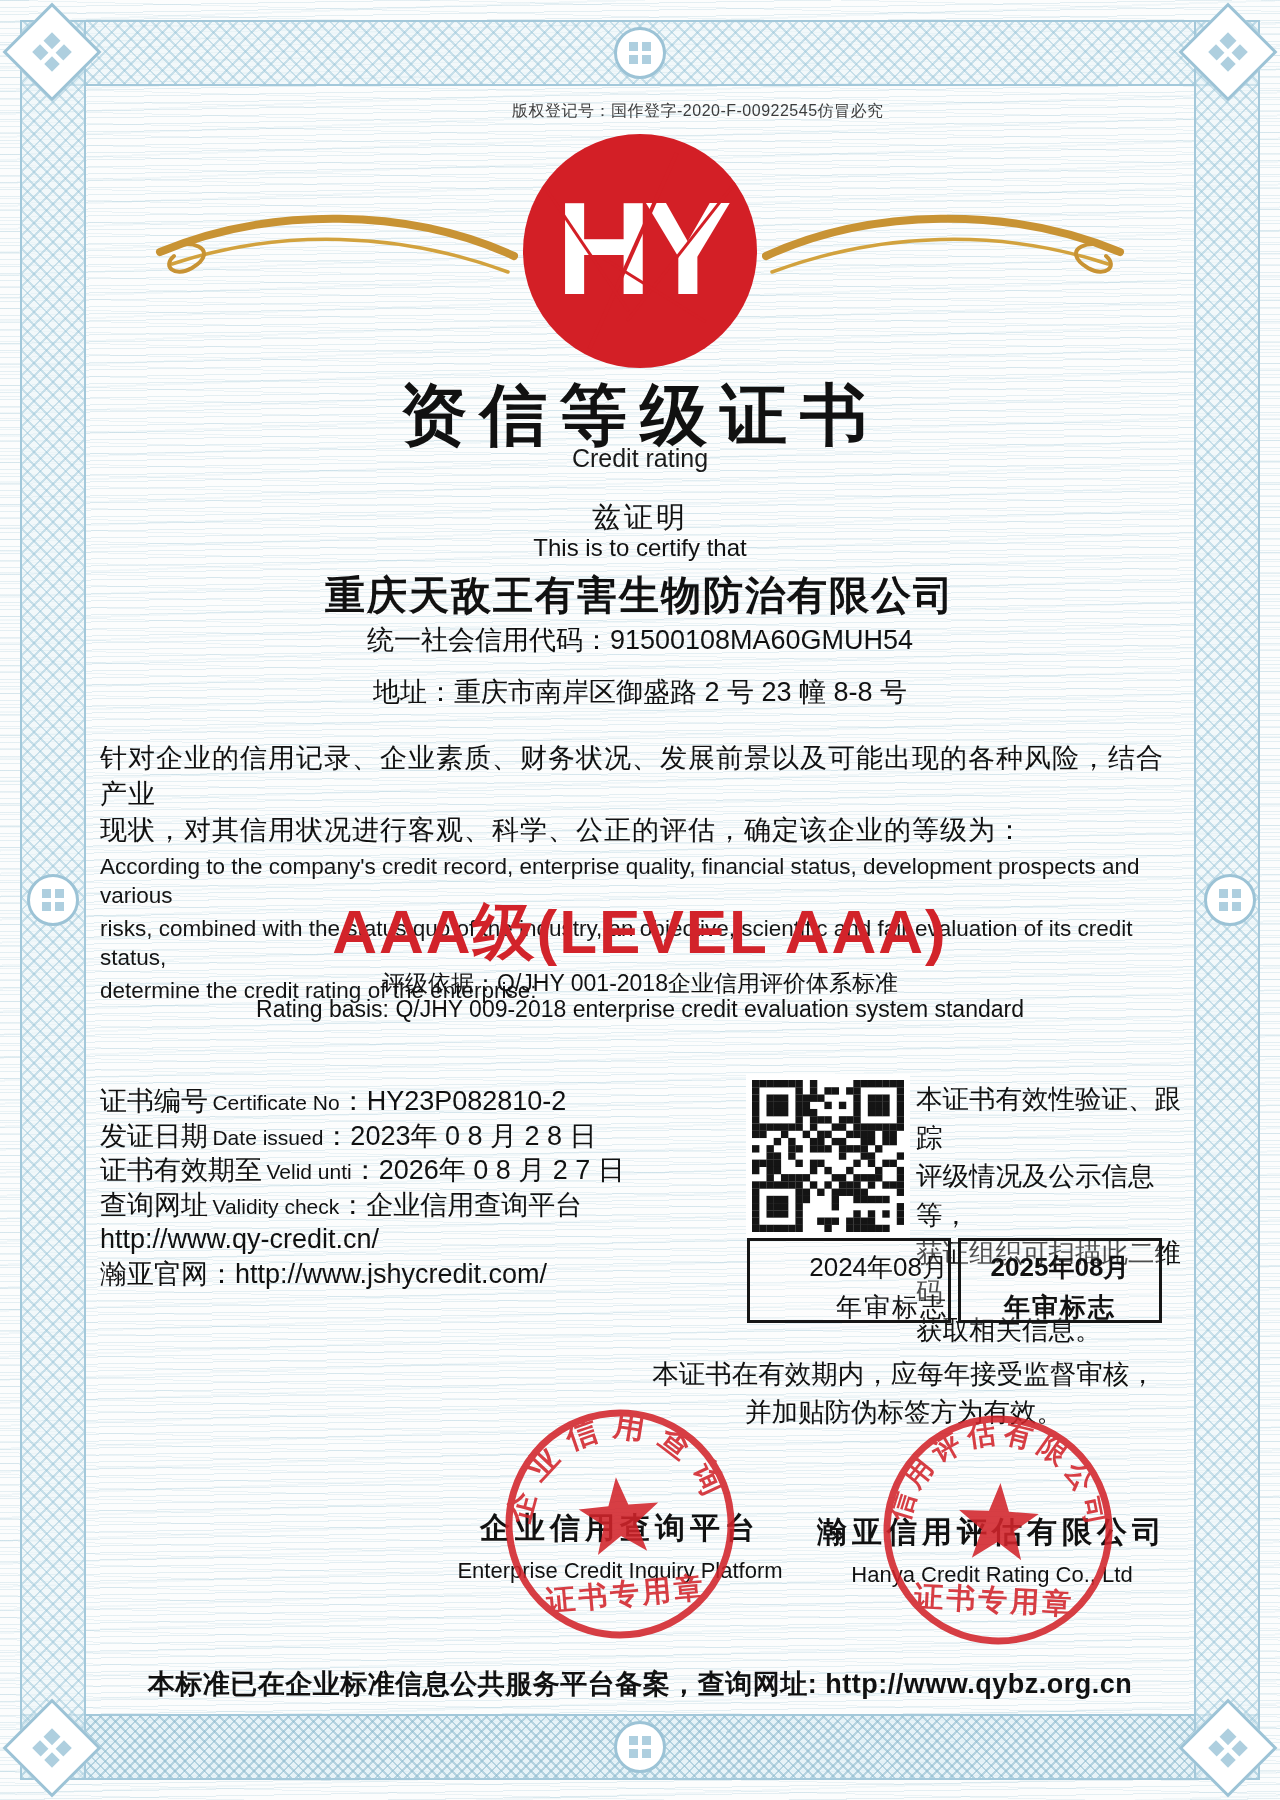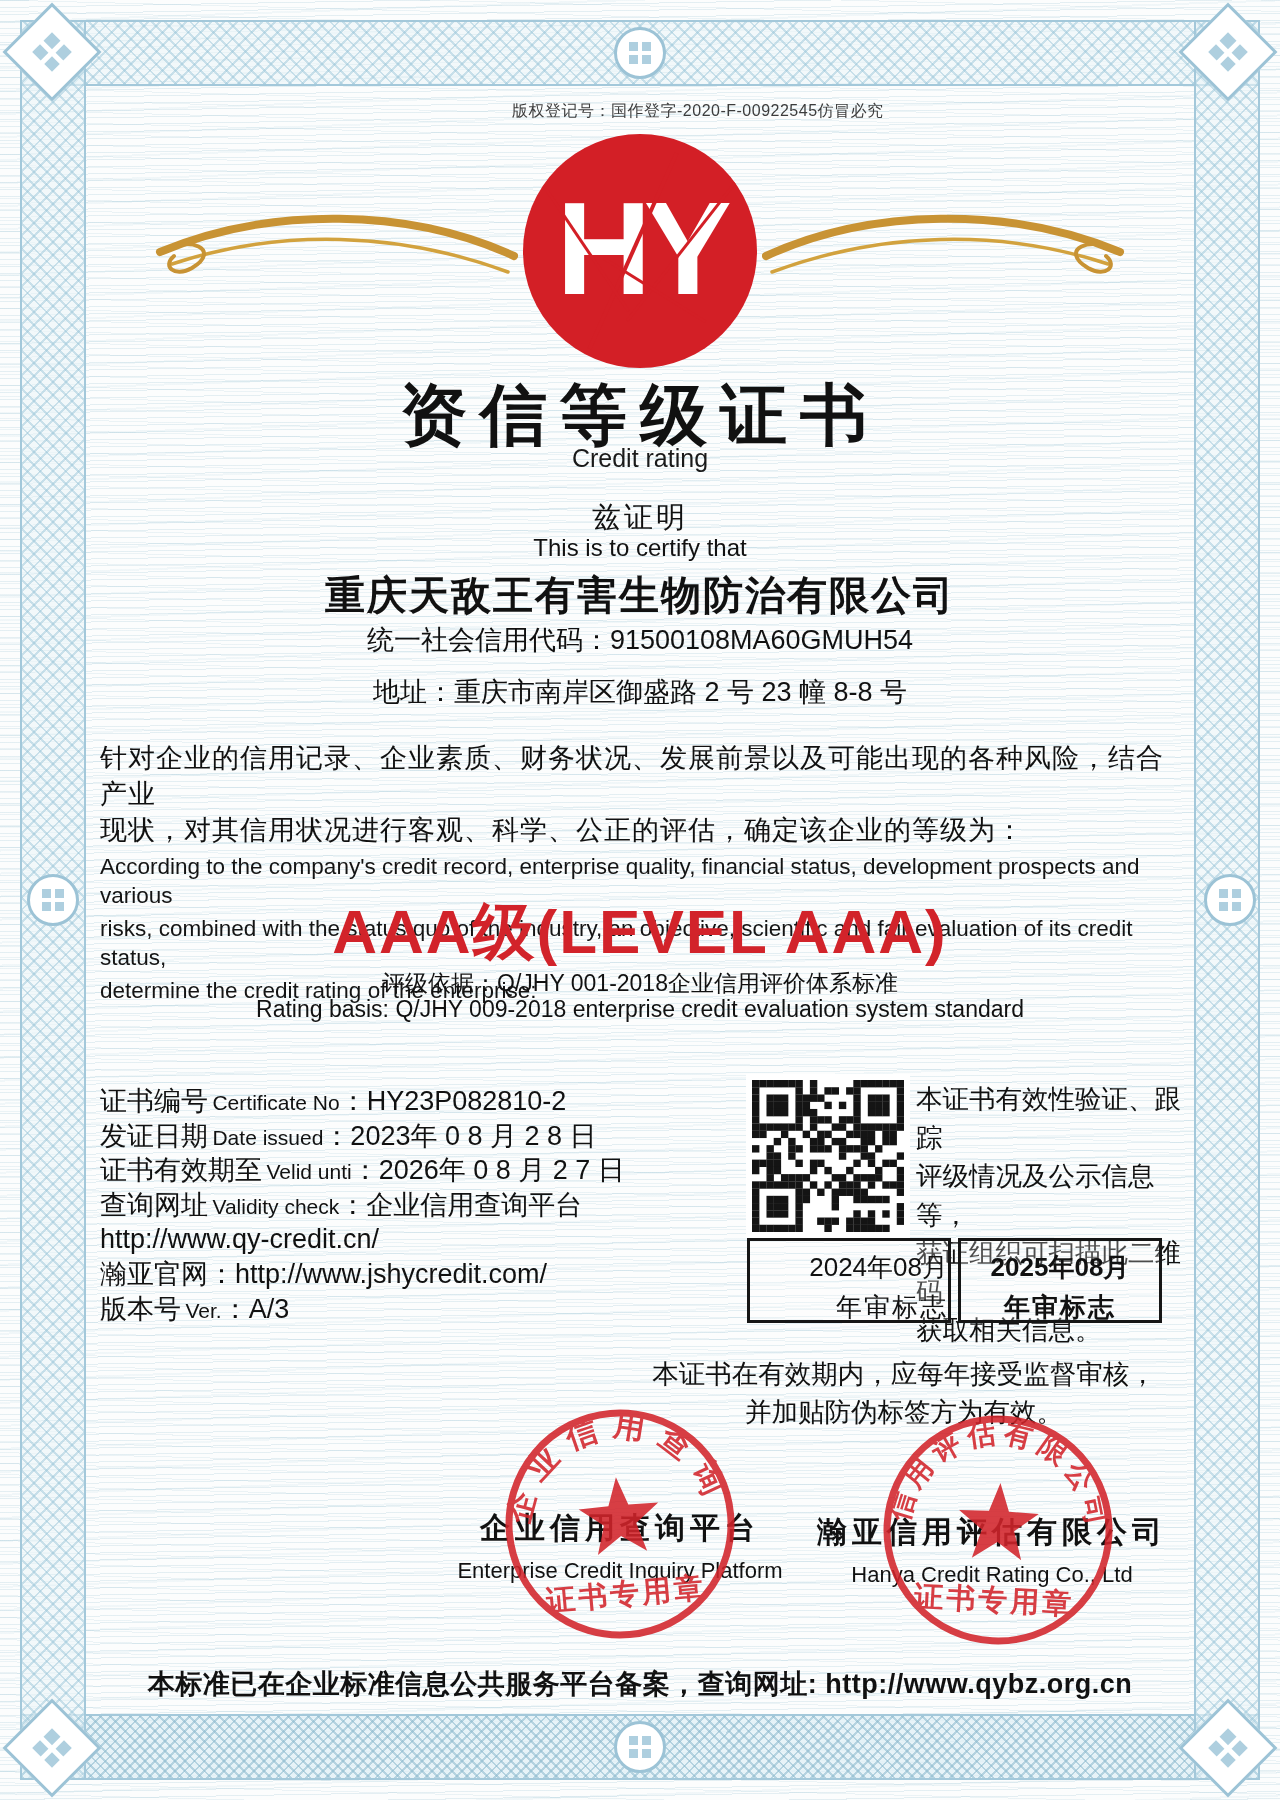--- a/index.html
+++ b/index.html
@@ -238,24 +238,20 @@
     </div>
     <div class="detail-row">
       <span class="d-cn">查询网址</span>
       <span class="d-en">Validity check</span><span class="d-sep">：</span><span class="d-val">企业信用查询平台</span>
     </div>
     <div class="detail-row">
       <span class="d-val">http://www.qy-credit.cn/</span>
     </div>
     <div class="detail-row">
       <span class="d-cn">瀚亚官网</span><span class="d-sep">：</span><span class="d-val">http://www.jshycredit.com/</span>
-    </div>
-    <div class="detail-row">
-      <span class="d-cn">版本号</span>
-      <span class="d-en">Ver.</span><span class="d-sep">：</span><span class="d-val">A/3</span>
     </div>
   </div>
 
   <div class="qr"><svg width="152" height="152" xmlns="http://www.w3.org/2000/svg">
         <rect width="152" height="152" fill="#fff"></rect>
         <rect x="0.00" y="0.00" width="7.39" height="7.39" fill="#141414"></rect>
         <rect x="7.24" y="0.00" width="7.39" height="7.39" fill="#141414"></rect>
         <rect x="14.48" y="0.00" width="7.39" height="7.39" fill="#141414"></rect>
         <rect x="21.71" y="0.00" width="7.39" height="7.39" fill="#141414"></rect>
         <rect x="28.95" y="0.00" width="7.39" height="7.39" fill="#141414"></rect>

